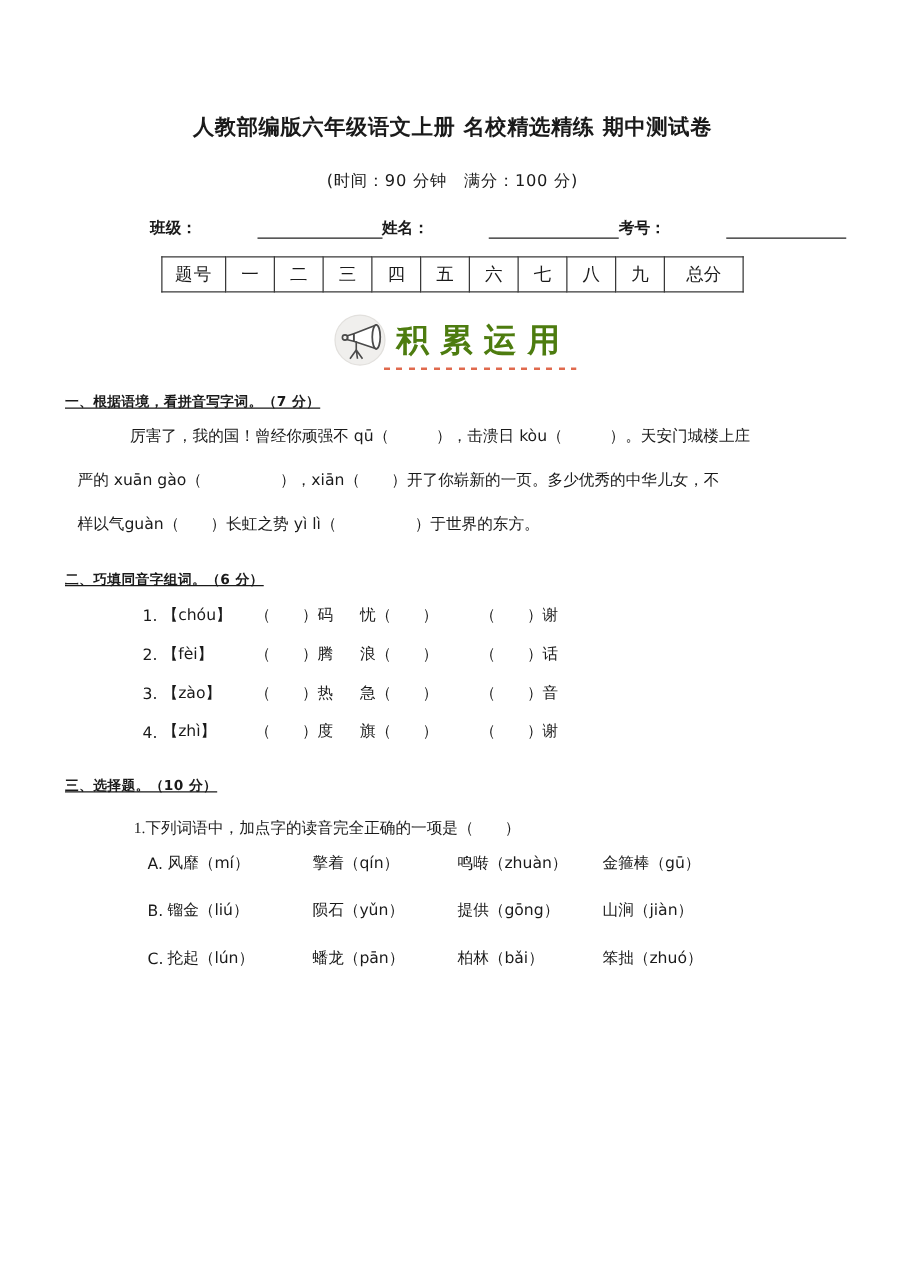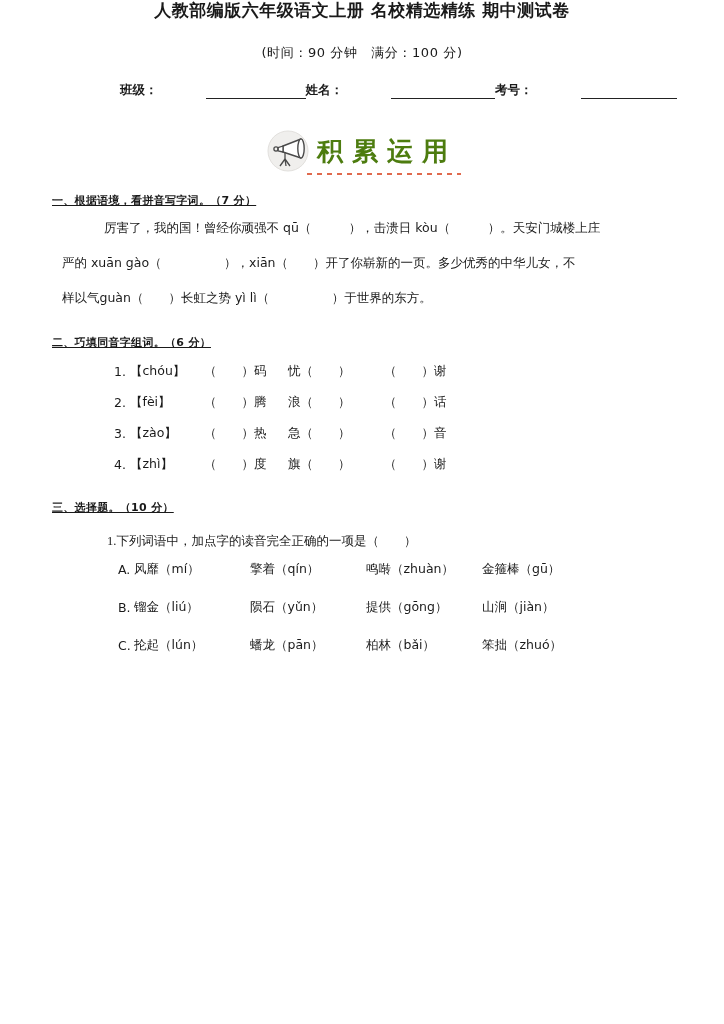--- a/index.html
+++ b/index.html
@@ -23,20 +23,21 @@
     padding: 0 52px;
   }
 
   
   .doc-title {
     text-align: center;
     font-size: 17px;
     font-weight: bold;
     letter-spacing: 0.5px;
     margin: 0;
+    padding-top: 92px;
     line-height: 1.2;
     font-family: "DejaVu Sans", "Liberation Sans", sans-serif;
   }
   .doc-subtitle {
     text-align: center;
     font-size: 13px;
     margin-top: 24px;
     letter-spacing: 0.6px;
     font-family: "DejaVu Sans", "Liberation Sans", sans-serif;
   }
@@ -198,20 +199,33 @@
     </span>
     <span class="field">
       <span>考号：</span>
       <span class="rule rule-3"></span>
     </span>
   </div>
 
   <div class="score-table-wrap">
     <table class="score-table">
       <tbody>
+        <tr>
+          <td class="head-col">题号</td>
+          <td class="num-col">一</td>
+          <td class="num-col">二</td>
+          <td class="num-col">三</td>
+          <td class="num-col">四</td>
+          <td class="num-col">五</td>
+          <td class="num-col">六</td>
+          <td class="num-col">七</td>
+          <td class="num-col">八</td>
+          <td class="num-col">九</td>
+          <td class="total-col">总分</td>
+        </tr>
       </tbody>
     </table>
   </div>
 
   <div class="banner">
     <div class="banner-inner">
       <div class="banner-icon">
         <svg viewBox="0 0 46 44" width="46" height="44" aria-hidden="true">
           <circle cx="23" cy="22" r="20" fill="#f0efed" stroke="#e2e0dd" stroke-width="1"></circle>
           <path d="M18 17 L36 10 L36 29 L18 23 Z" fill="#ffffff" stroke="#4a4a4a" stroke-width="1.4" stroke-linejoin="round"></path>

